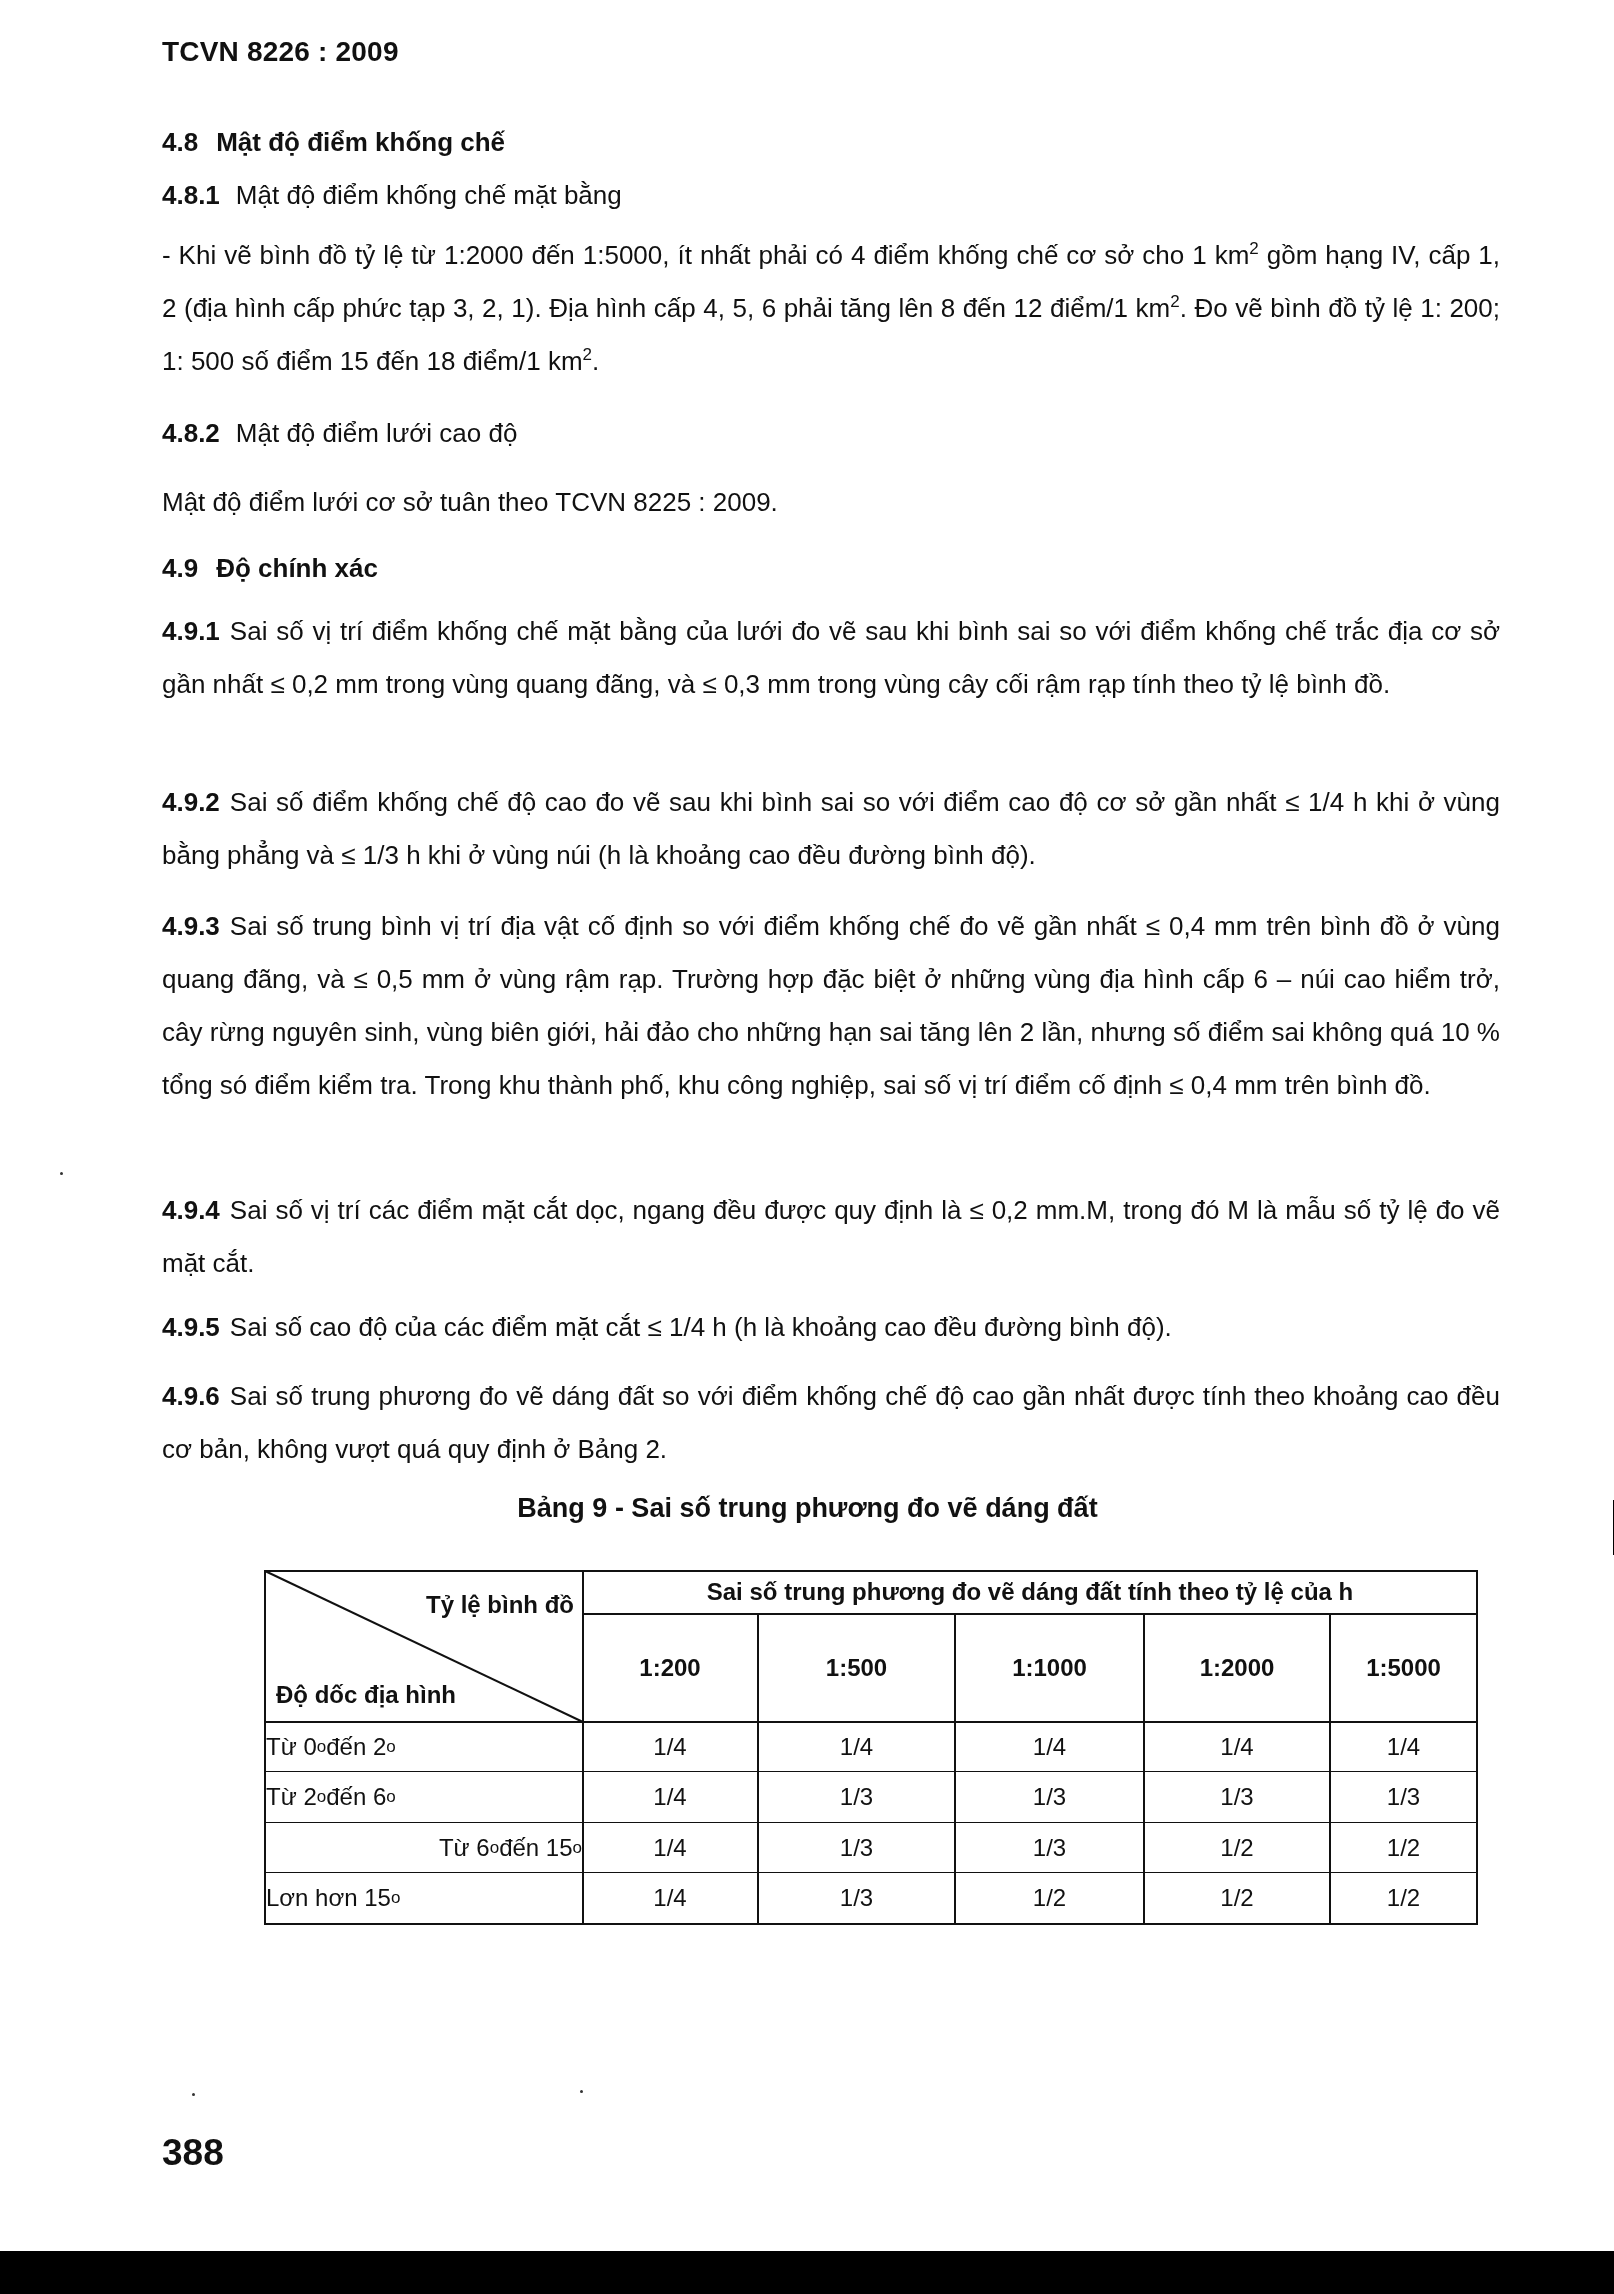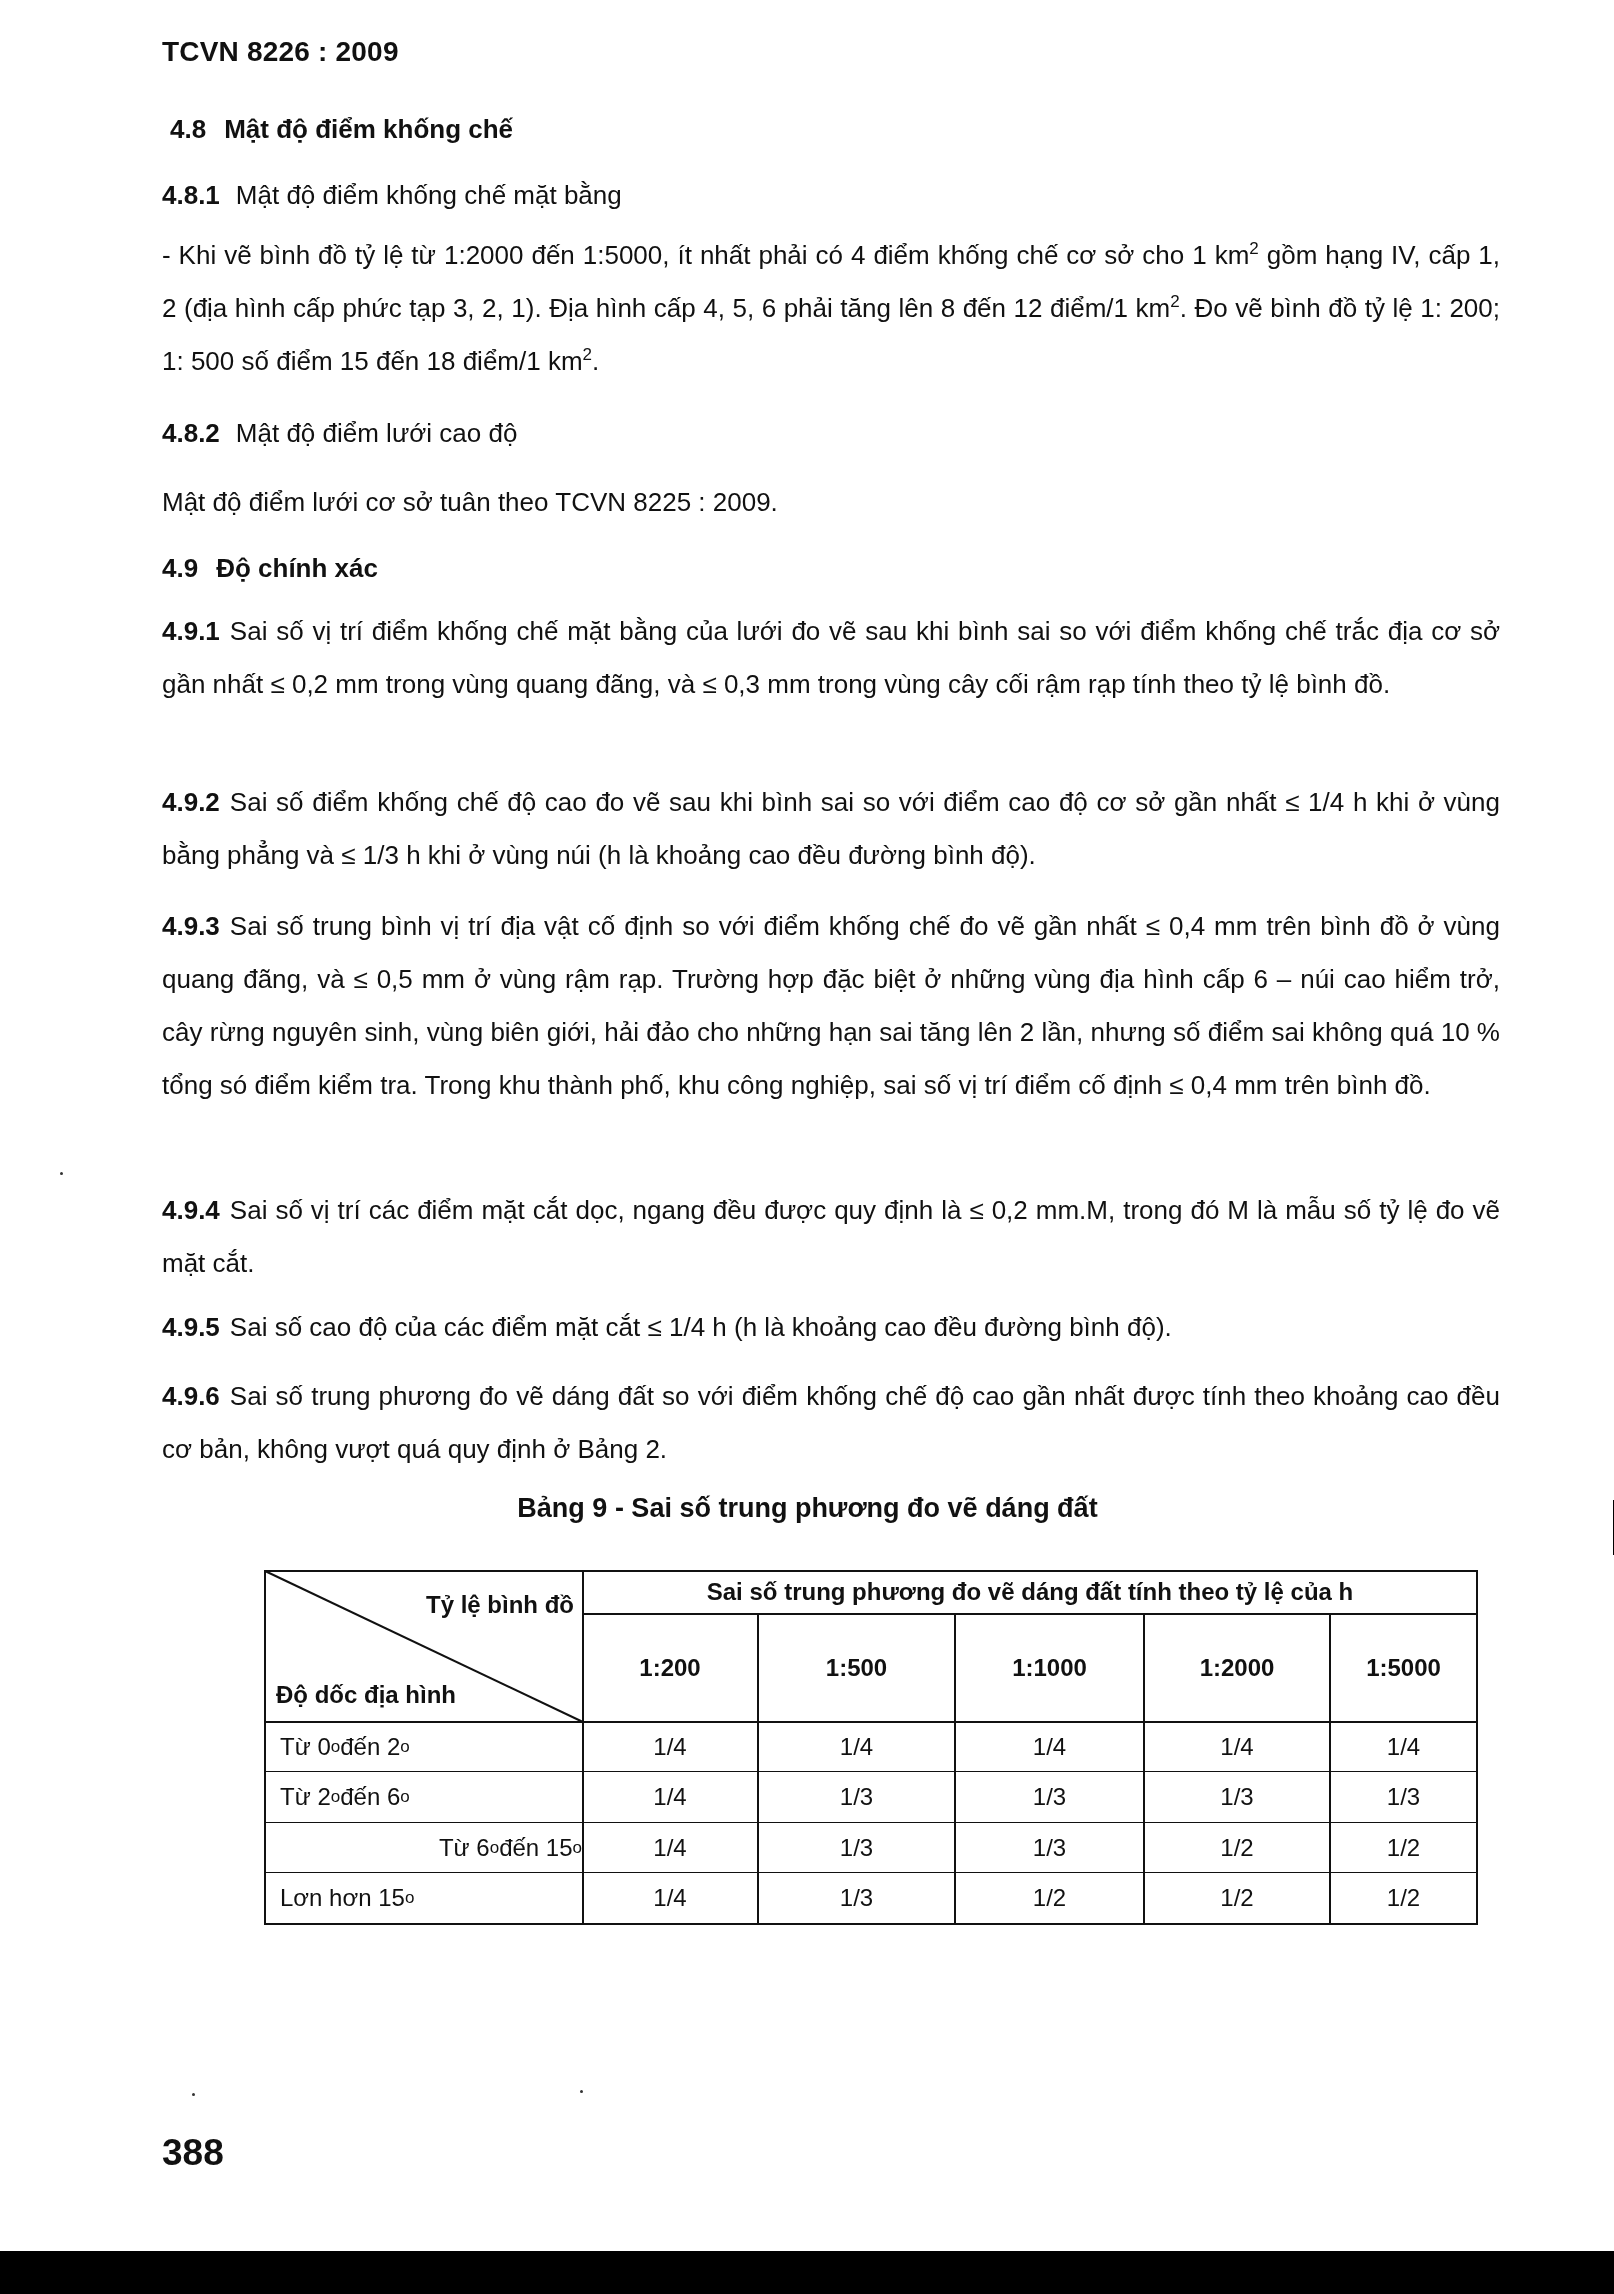--- a/index.html
+++ b/index.html
@@ -26,32 +26,32 @@
     font-size: 27px; font-weight: bold;
   }
   
   .tbl { left: 264px; top: 1570px; width: 1214px; height: 355px; }
   .tbl .line { position: absolute; background: #111; }
   .tbl .cell {
     position: absolute; display: flex; align-items: center; justify-content: center;
     font-size: 24px;
   }
   .tbl .hdr { font-weight: bold; }
-  .tbl .left { justify-content: flex-start; padding-left: 14px; box-sizing: border-box; }
+  .tbl .left { justify-content: flex-start; padding-left: 0; box-sizing: border-box; }
   .page-num { left: 162px; top: 2132px; font-size: 37px; font-weight: bold; }
   .bottom-band { left: 0; top: 2251px; width: 1615px; height: 44px; background: #000; }
   .edge-mark { left: 1613px; top: 1500px; width: 2px; height: 55px; background: #000; }
   .speck { width: 3px; height: 3px; background: #333; border-radius: 50%; }
 </style>
 </head>
 <body>
 
 <div class="abs doc-header">TCVN 8226 : 2009</div>
 
-<div class="abs h2" style="left:162px; top:114px;margin-left:8px;">
+<div class="abs h2" style="left:162px; top:127px;">
   <span class="num">4.8</span><span>Mật độ điểm khống chế</span>
 </div>
 
 <div class="abs h3" style="left:162px; top:180px;">
   <span class="num">4.8.1</span><span>Mật độ điểm khống chế mặt bằng</span>
 </div>
 <div class="abs para" style="top:229px;"><span>- Khi vẽ bình đồ tỷ lệ từ 1:2000 đến 1:5000, ít nhất phải có 4 điểm khống chế cơ sở cho 1 km</span><sup>2</sup><span> gồm hạng IV, cấp 1, 2 (địa hình cấp phức tạp 3, 2, 1). Địa hình cấp 4, 5, 6 phải tăng lên 8 đến 12 điểm/1 km</span><sup>2</sup><span>. Đo vẽ bình đồ tỷ lệ 1: 200; 1: 500 số điểm 15 đến 18 điểm/1 km</span><sup>2</sup><span>.</span></div>
 
 <div class="abs h3" style="left:162px; top:418px;">
   <span class="num">4.8.2</span><span>Mật độ điểm lưới cao độ</span>

